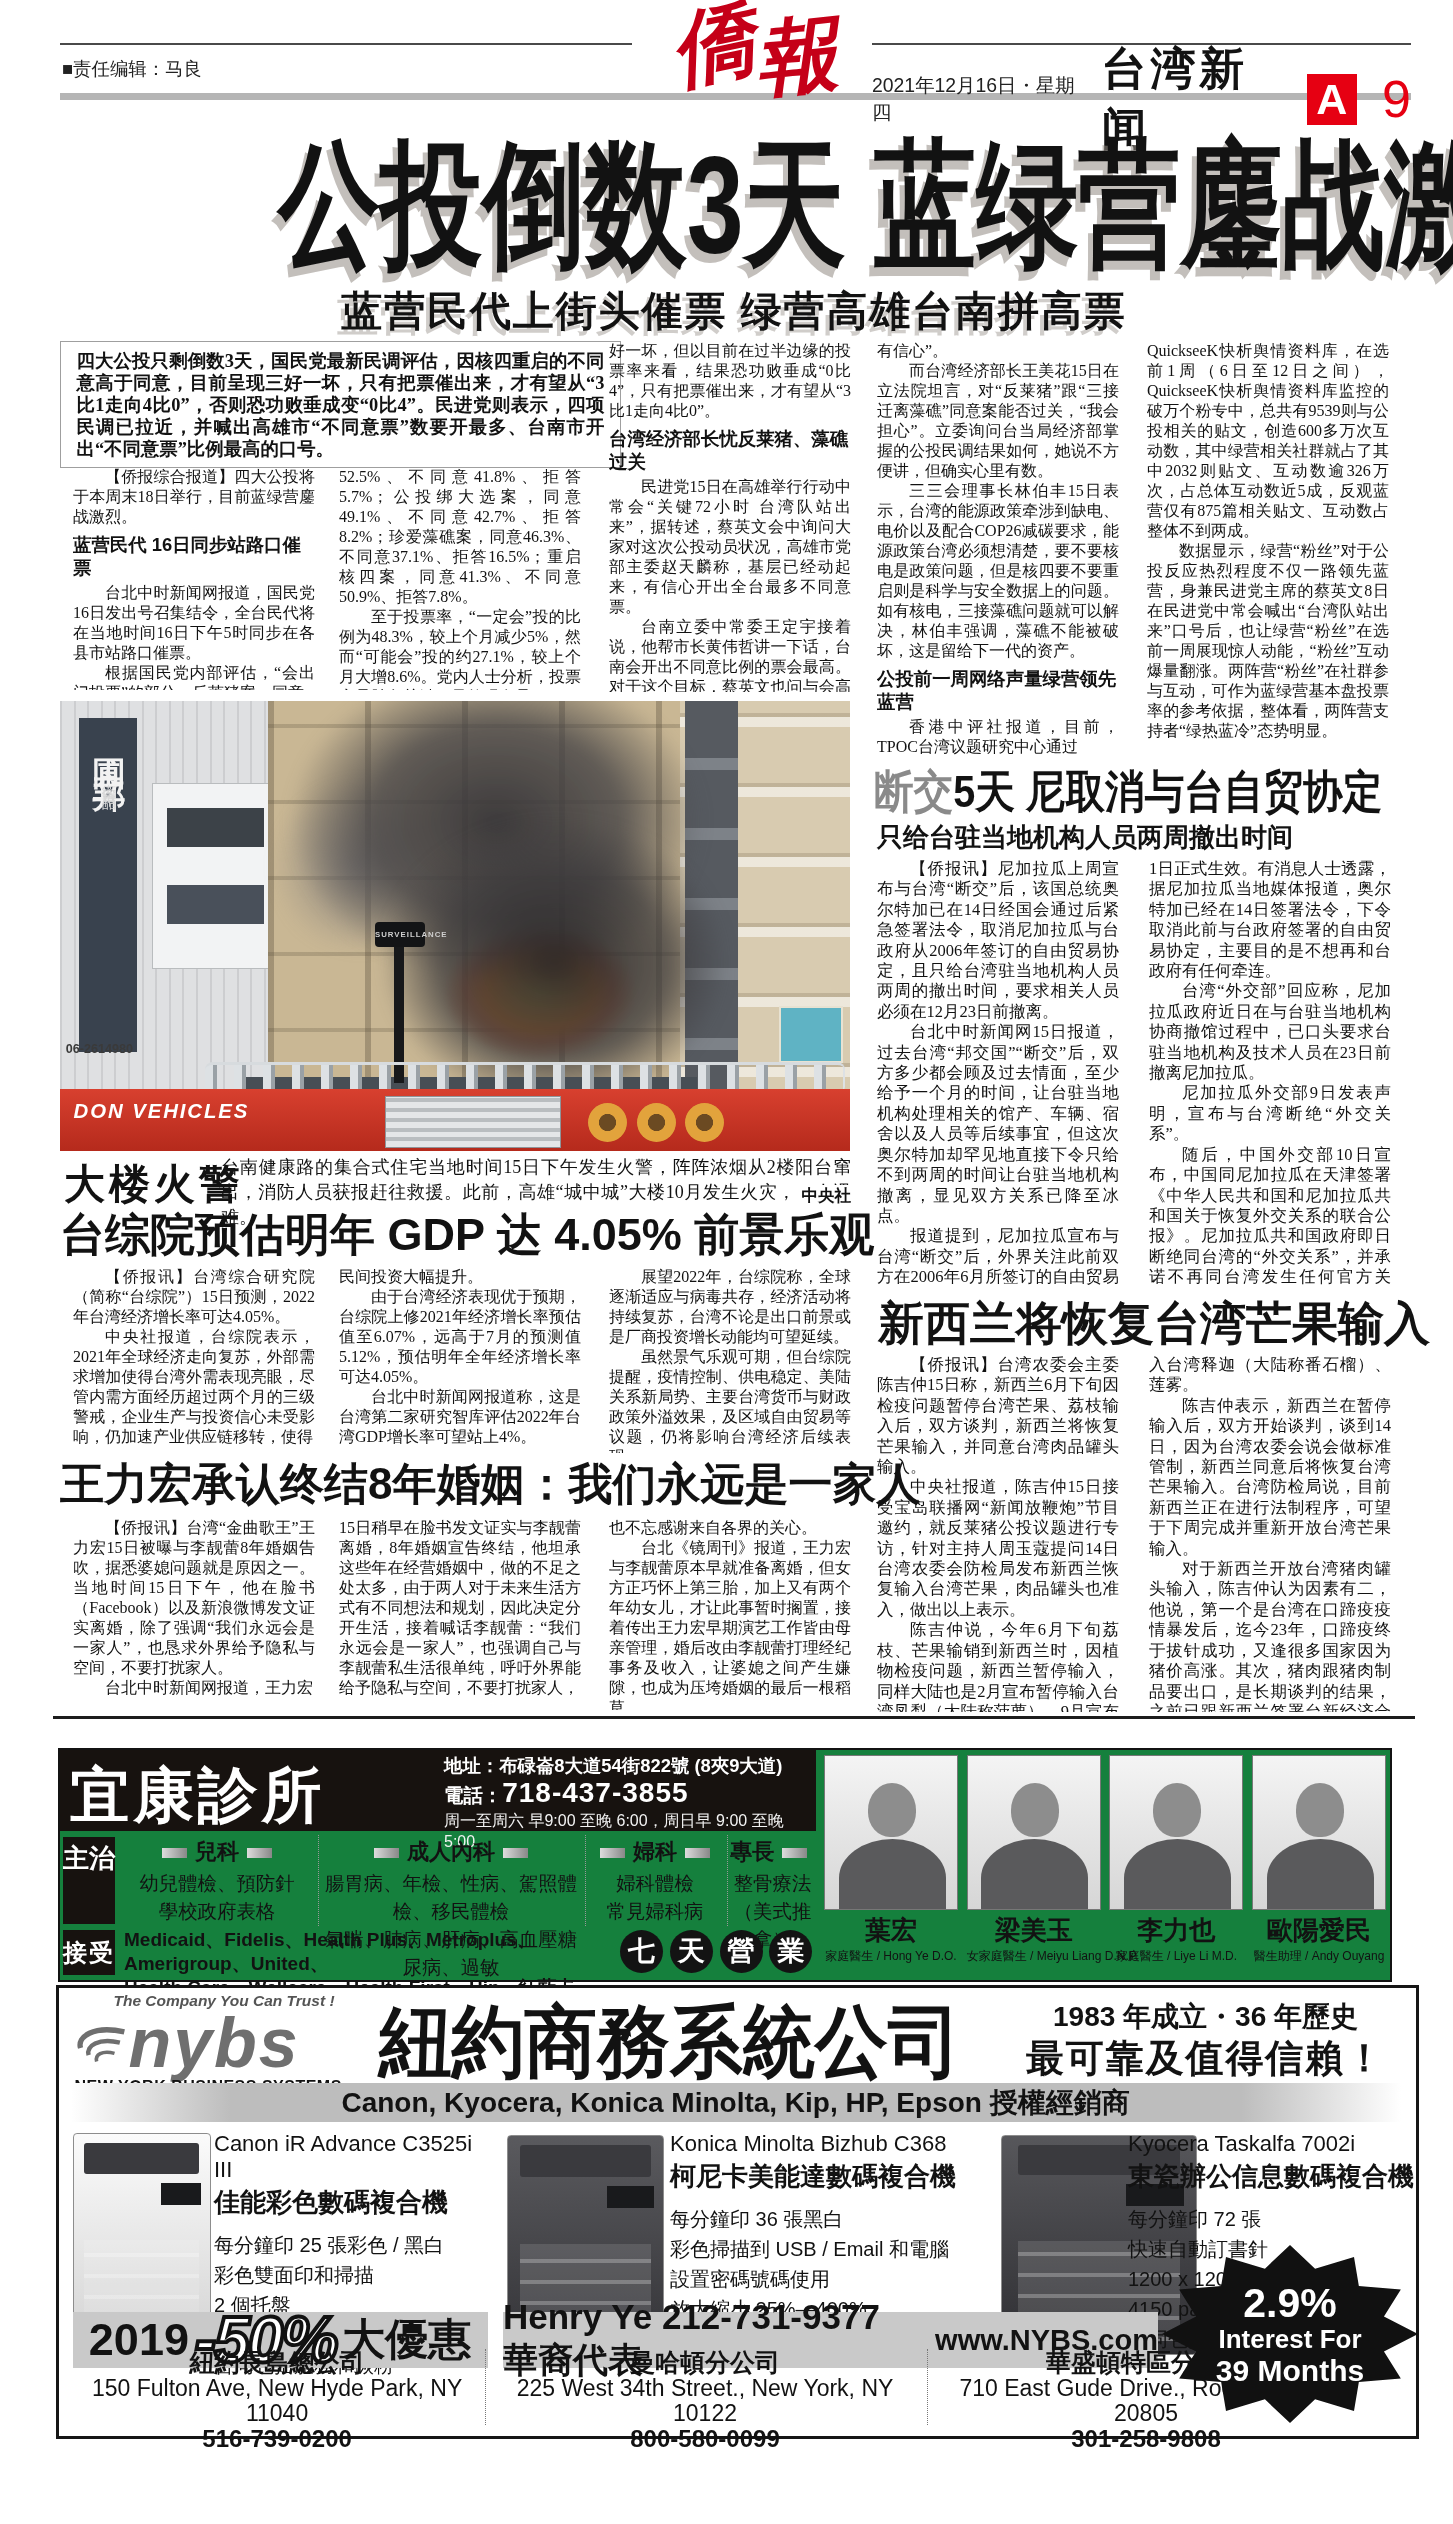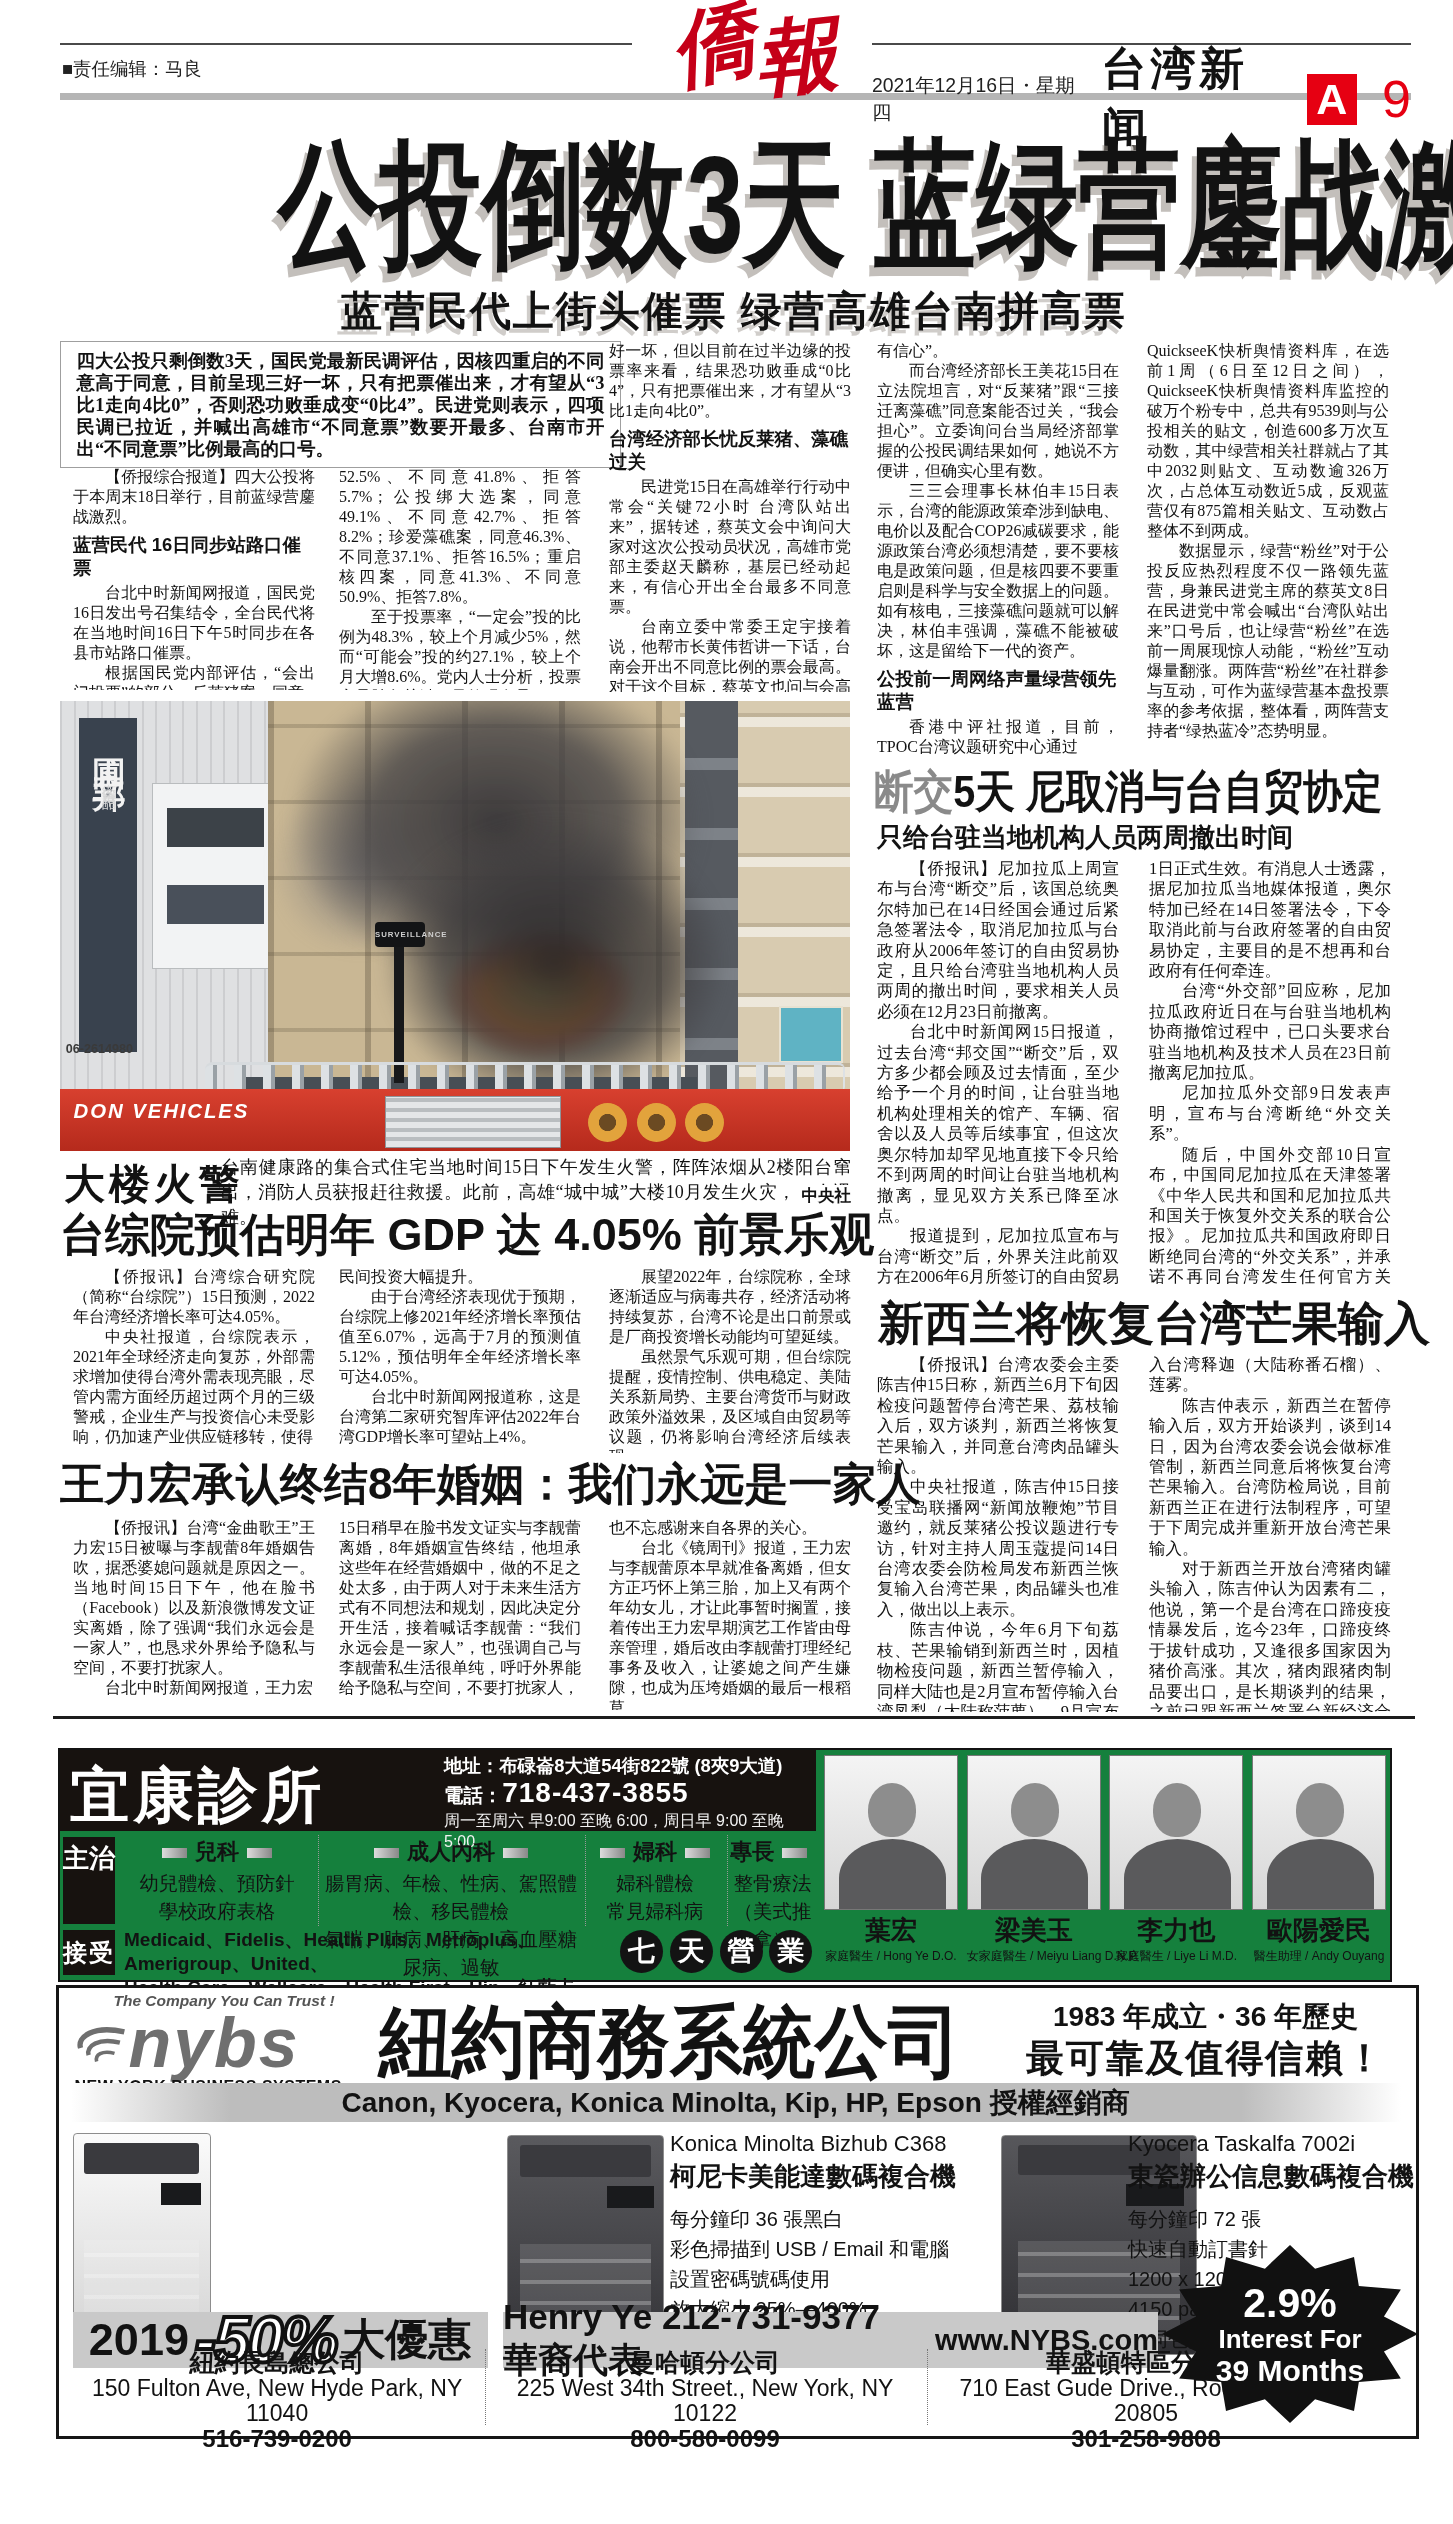--- a/index.html
+++ b/index.html
@@ -428,20 +428,31 @@
         <div class="cp-top"></div>
         <div class="cp-panel"></div>
         <div class="cp-trays"></div>
       </div>
     <div class="copier cop3">
         <div class="cp-top"></div>
         <div class="cp-panel"></div>
         <div class="cp-trays"></div>
       </div>
 
+    <div class="prod-t pt1">
+      <div class="p-model">Canon iR Advance C3525i III</div>
+      <div class="p-cn">佳能彩色數碼複合機</div>
+      <div class="p-spec">
+        <div>每分鐘印 25 張彩色 / 黑白</div>
+          <div>彩色雙面印和掃描</div>
+          <div>2 個托盤</div>
+          <div>最大打印尺寸 12″x18″</div>
+          <div>合同包括服務和碳粉</div>
+      </div>
+    </div>
     <div class="prod-t pt2">
       <div class="p-model">Konica Minolta Bizhub C368</div>
       <div class="p-cn">柯尼卡美能達數碼複合機</div>
       <div class="p-spec">
         <div>每分鐘印 36 張黑白</div>
           <div>彩色掃描到 USB / Email 和電腦</div>
           <div>設置密碼號碼使用</div>
           <div>放大縮小 25%—400%</div>
           <div>合同包括服務和碳粉</div>
       </div>

